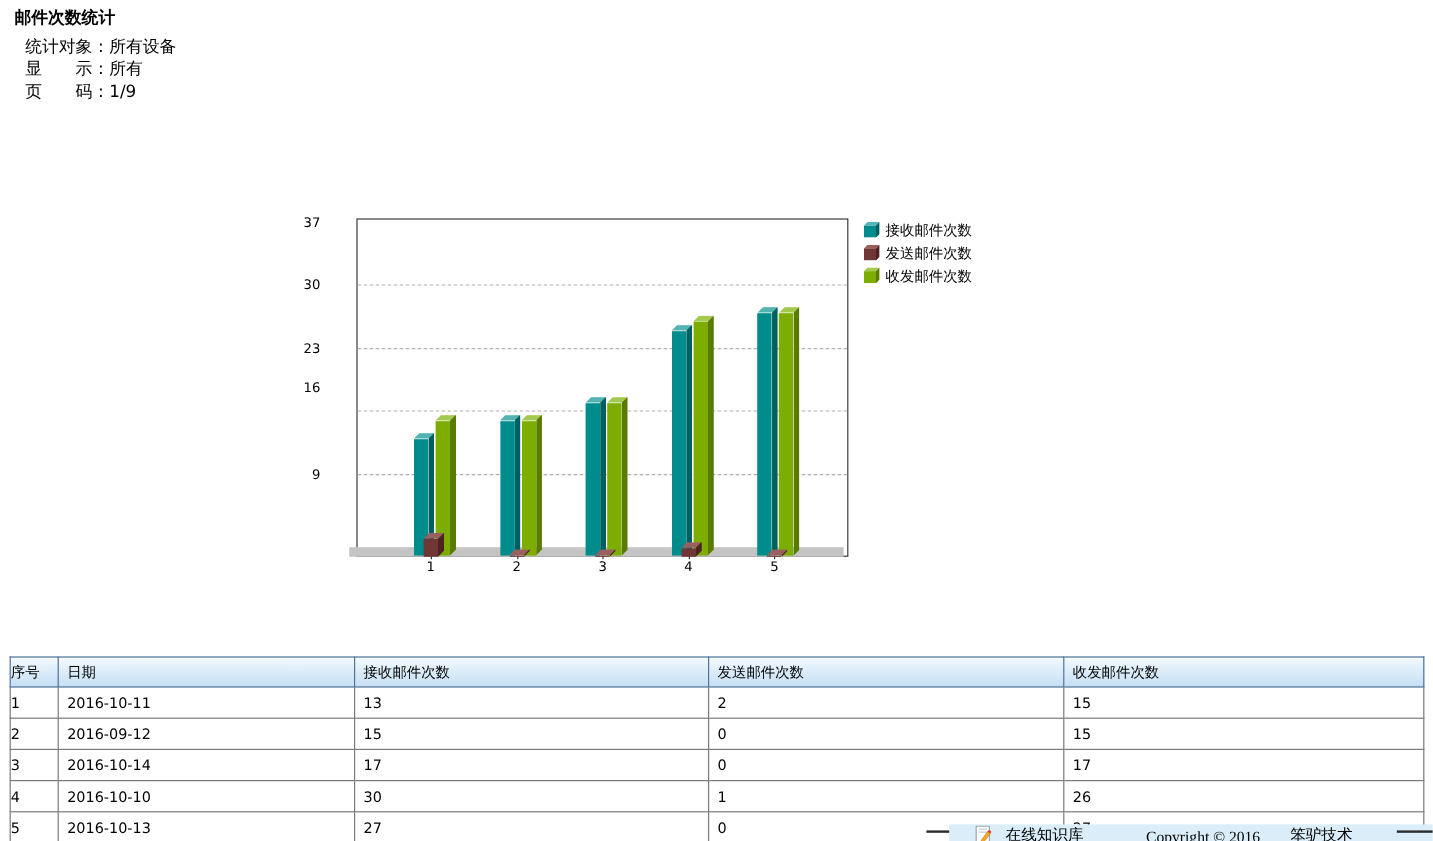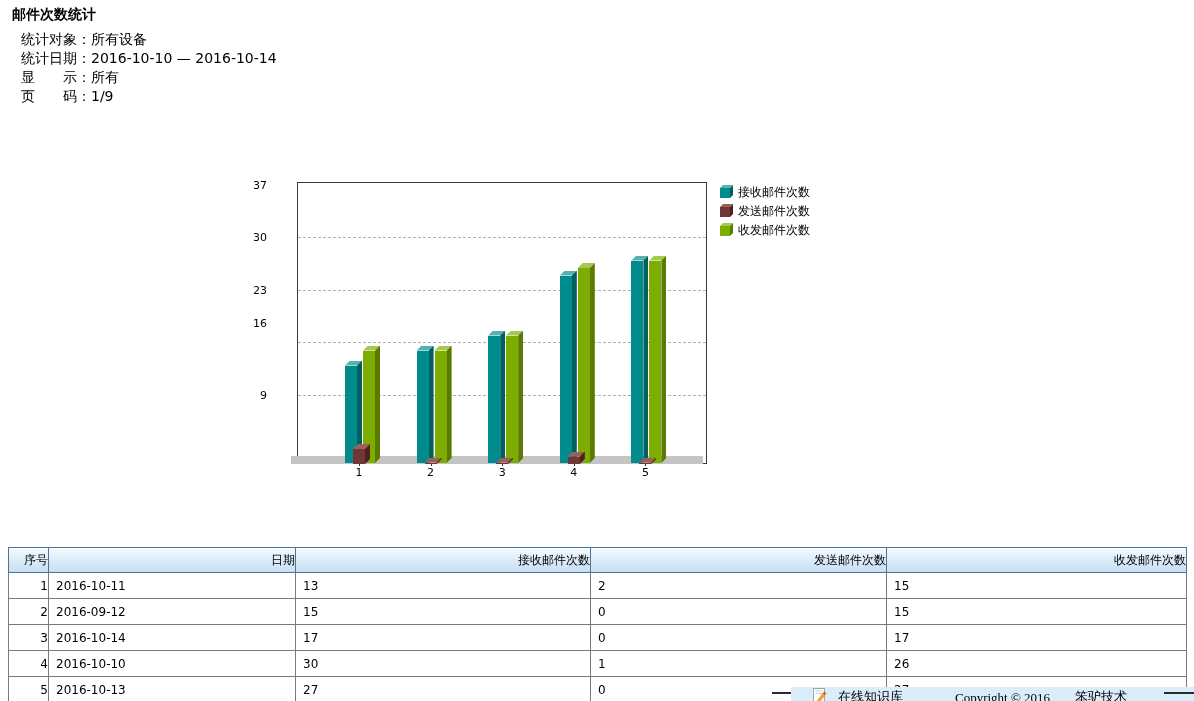--- a/index.html
+++ b/index.html
@@ -34,47 +34,46 @@
     clip-path:polygon(0 5px,5px 0,5px calc(100% - 5px),0 100%);}
   #legend{position:absolute;left:720px;top:183px;}
   .legend-item{display:flex;align-items:center;height:19px;}
   .legend-label{font-size:12px;margin-left:5px;white-space:pre;}
   
   #report-table{
     position:absolute;left:8px;top:547px;width:1178px;
     border-collapse:collapse;table-layout:fixed;font-size:12px;
   }
   #report-table th{
-    height:24px;font-weight:normal;text-align:right;padding:0 0 0 7px;
+    height:24px;font-weight:normal;text-align:left;padding:0 0 0 7px;
     background:linear-gradient(#f2f9fe 0%,#d8eaf8 55%,#c6def2 100%);
     border:1px solid #4f7296;box-shadow:inset 0 1px 0 #ffffff;
   }
   #report-table td{
     height:25px;padding:0 0 0 7px;border:1px solid #7a7a7a;background:#fff;
   }
-  #report-table td.center, #report-table th.center{text-align:right;padding:0;}
+  #report-table td.center, #report-table th.center{text-align:left;padding:0;}
   
   #footer-bar{
     position:absolute;left:791px;top:687px;width:403px;height:28px;
     background:#daedf9;display:flex;align-items:flex-start;z-index:5;
   }
   .footer-text{font-size:13px;line-height:15px;white-space:pre;}
   .footer-copyright{font-family:"Liberation Serif","DejaVu Serif",serif;}
   .footer-dash{position:absolute;height:2px;background:#2b2b2b;z-index:6;}
   #footer-dash-left{left:772px;top:692px;width:19px;}
   #footer-dash-right{left:1164px;top:692px;width:30px;}
   a.kb-link{color:#000;text-decoration:none;}
 </style>
 </head>
 <body>
 
 <div class="page-title">邮件次数统计</div>
 <div class="meta-block">
   <div class="meta-line">统计对象：所有设备</div>
-  <div class="meta-line">统计日期：2016-10-10 — 2016-10-14</div>
   <div class="meta-line">显　　示：所有</div>
   <div class="meta-line">页　　码：1/9</div>
 </div>
 
 <div id="chart-layer">
   <div id="plot">
       <div class="gridline" style="top: 54px; border-top-color: rgb(176, 176, 176);"></div>
       <div class="gridline" style="top: 106.5px; border-top-color: rgb(176, 176, 176);"></div>
       <div class="gridline" style="top: 159px; border-top-color: rgb(176, 176, 176);"></div>
       <div class="gridline" style="top: 211.5px; border-top-color: rgb(176, 176, 176);"></div>

